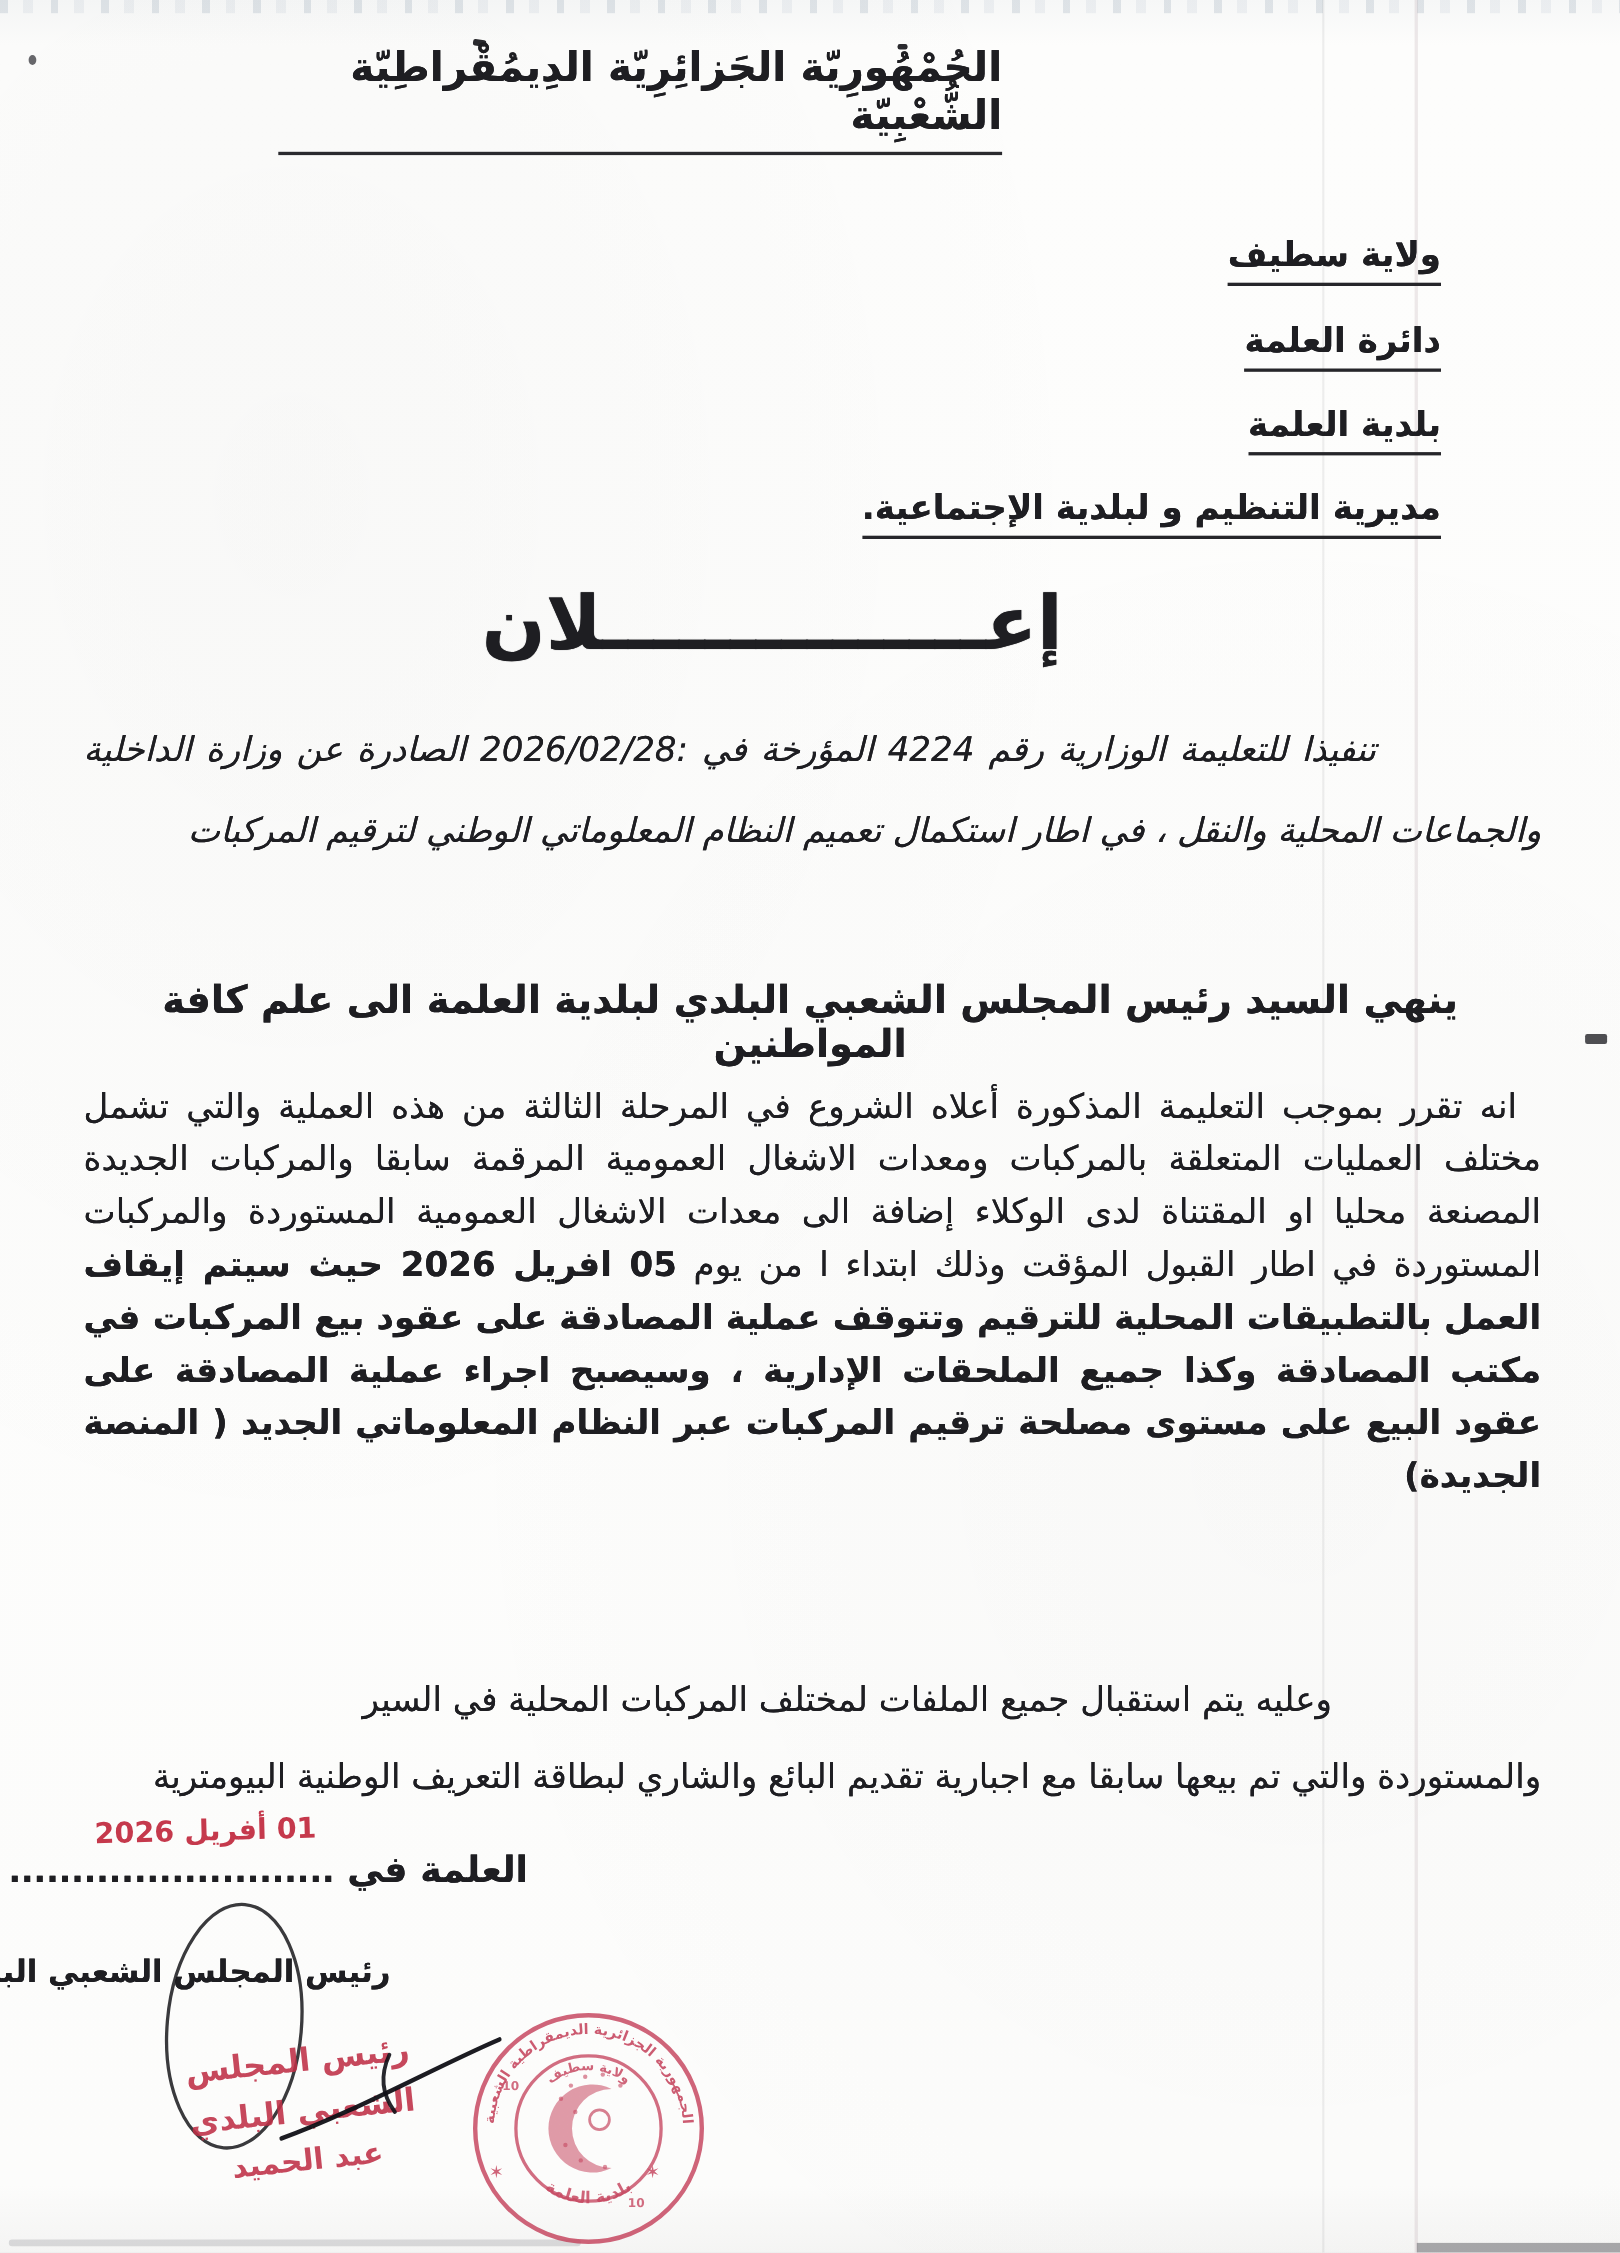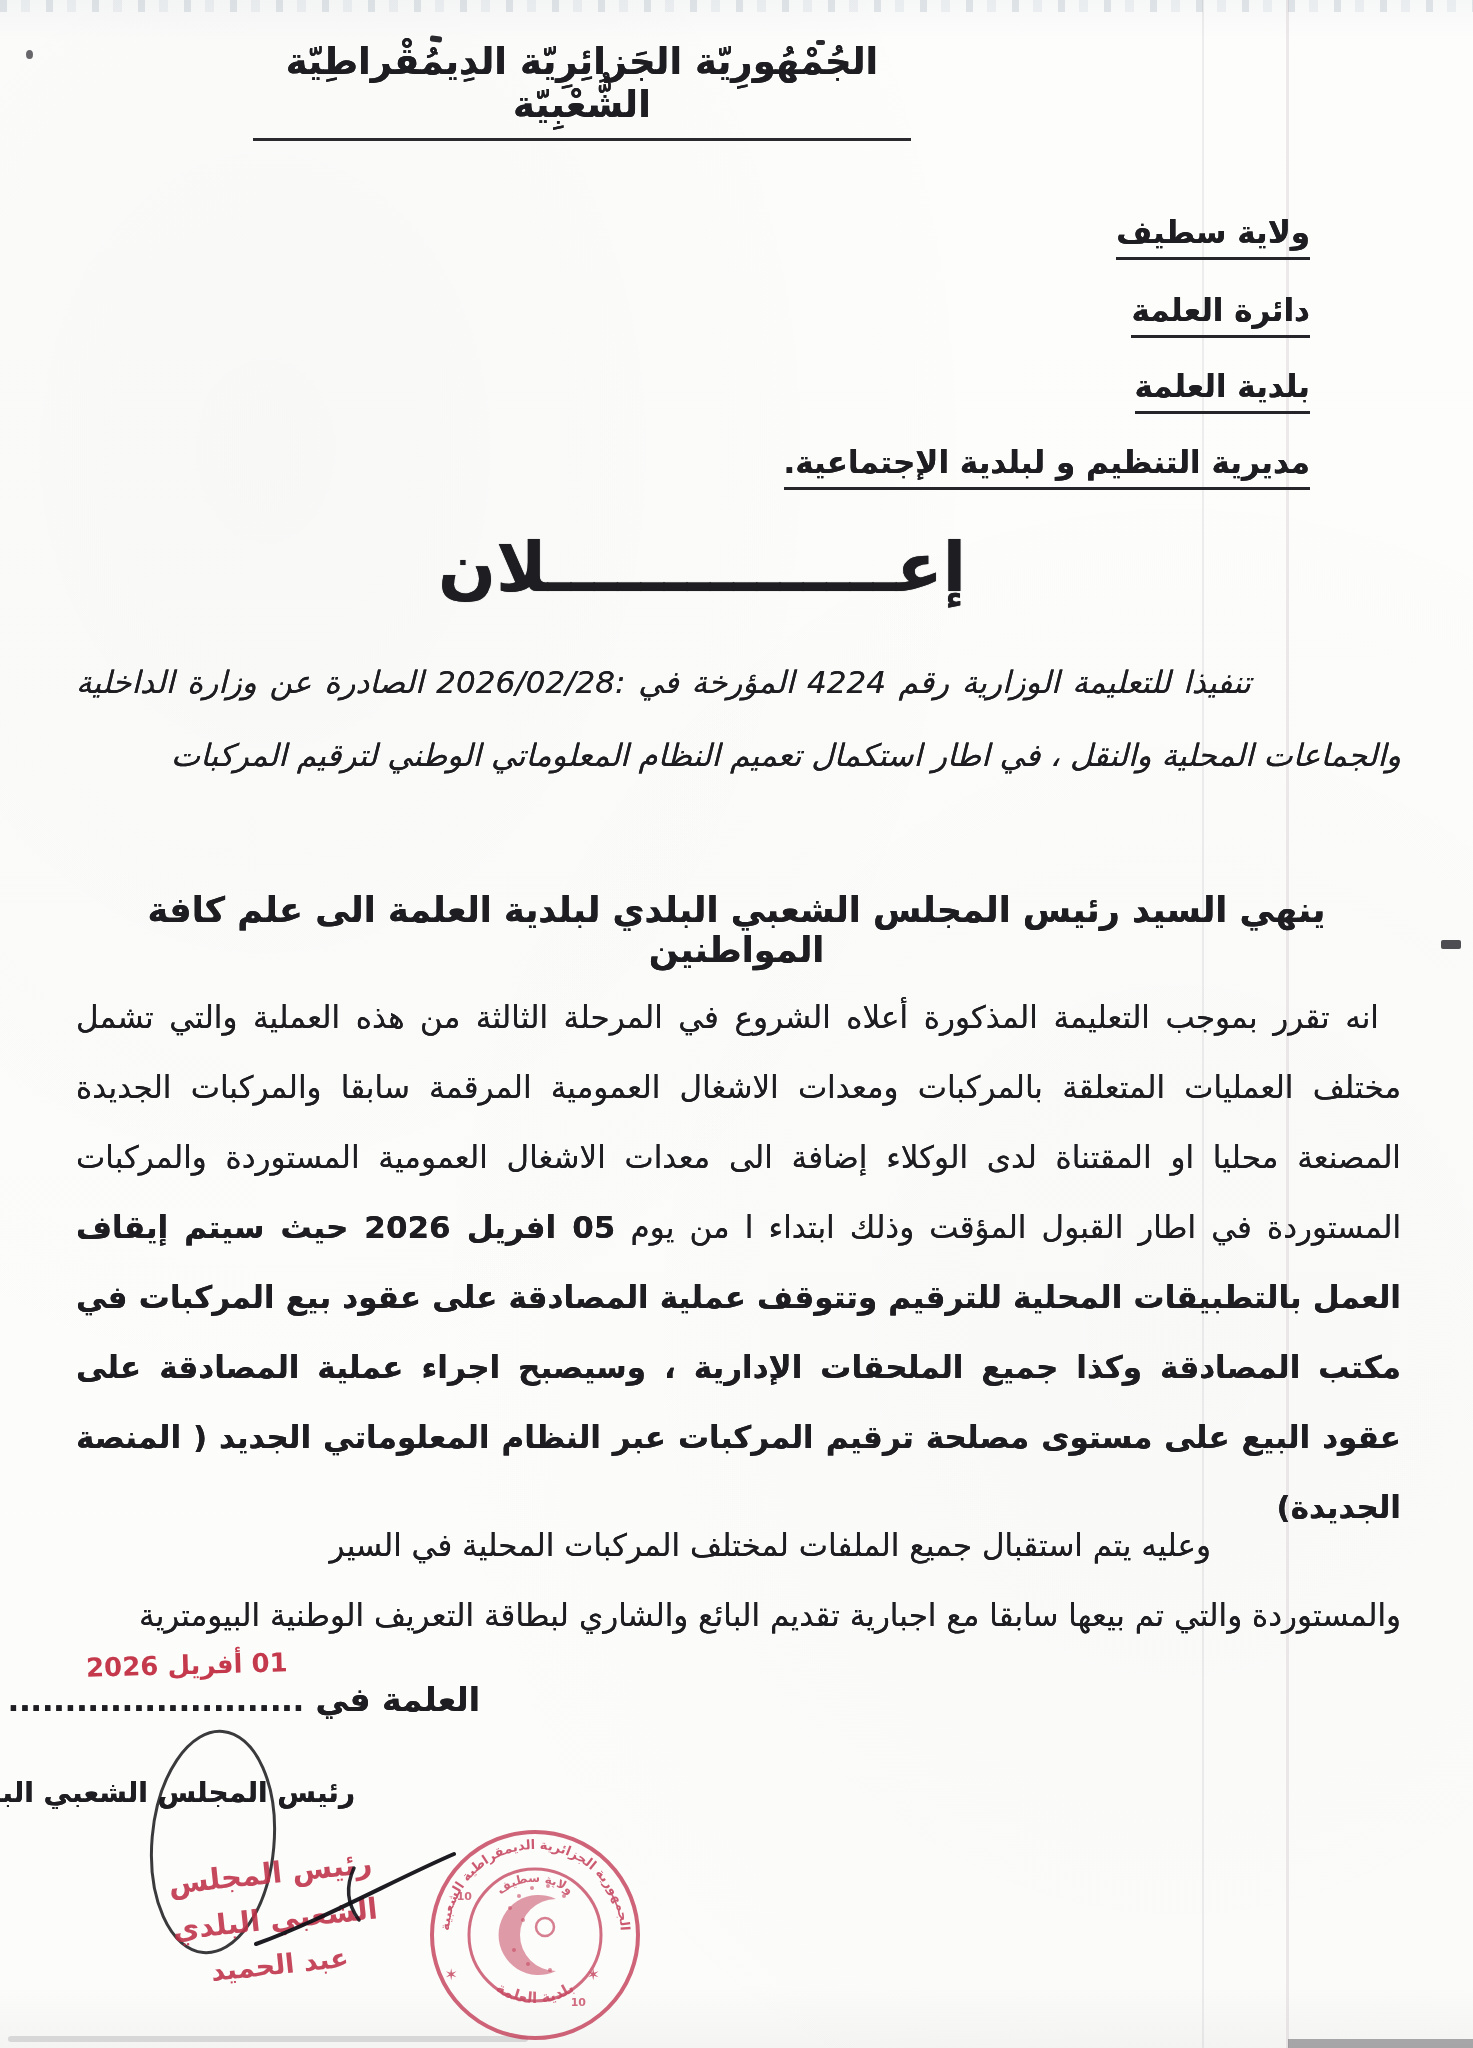--- a/index.html
+++ b/index.html
@@ -28,21 +28,21 @@
   .speck-1{left:430px;top:36px;width:12px;height:6px;transform:rotate(8deg);}
   .speck-2{left:816px;top:40px;width:9px;height:5px;}
   .speck-3{left:26px;top:50px;width:7px;height:9px;border-radius:50%;background:rgba(40,40,45,.7);}
   .speck-4{left:1441px;top:940px;width:20px;height:9px;background:rgba(35,35,40,.8);}
   .smudge-bl{position:absolute;left:8px;bottom:6px;width:520px;height:6px;background:rgba(110,110,118,.22);border-radius:3px;}
   .smudge-br{position:absolute;right:0;bottom:0;width:185px;height:9px;background:rgba(70,70,78,.45);}
 
   
   .republic{
     position:absolute;left:253px;top:40px;width:658px;
-    text-align:center;font-size:37px;font-weight:700;
+    font-size:37px;font-weight:700;
     padding-bottom:12px;border-bottom:3px solid #2a2a2e;
     text-shadow:0 0 .6px currentColor;
   }
   .letterhead-item{
     position:absolute;right:163px;
     font-size:31px;font-weight:700;white-space:nowrap;
     padding-bottom:7px;border-bottom:3px solid #26262a;
     text-shadow:0 0 .5px currentColor;
   }
   .lh-wilaya{top:214px;}
@@ -61,21 +61,21 @@
     font-size:31px;line-height:73px;
     text-align:justify;
     text-shadow:0 0 .45px currentColor;
   }
   .intro{top:646px;text-indent:150px;font-style:italic;}
   .announce{
     position:absolute;right:80px;left:80px;top:890px;margin:0;
     text-align:center;font-size:35px;font-weight:700;
     text-shadow:0 0 .6px currentColor;
   }
-  .body-para{top:982px;line-height:70px;text-indent:22px;}
+  .body-para{top:982px;line-height:48px;text-indent:22px;}
   .body-para .strong{font-weight:700;}
   .closing{top:1510px;line-height:70px;}
   .closing .line1{text-indent:190px;}
 
   
   .date-stamp{
     position:absolute;left:86px;top:1650px;
     color:#c1293e;font-size:26px;font-weight:700;
     letter-spacing:1px;transform:rotate(-1.5deg);opacity:.92;
     white-space:nowrap;

